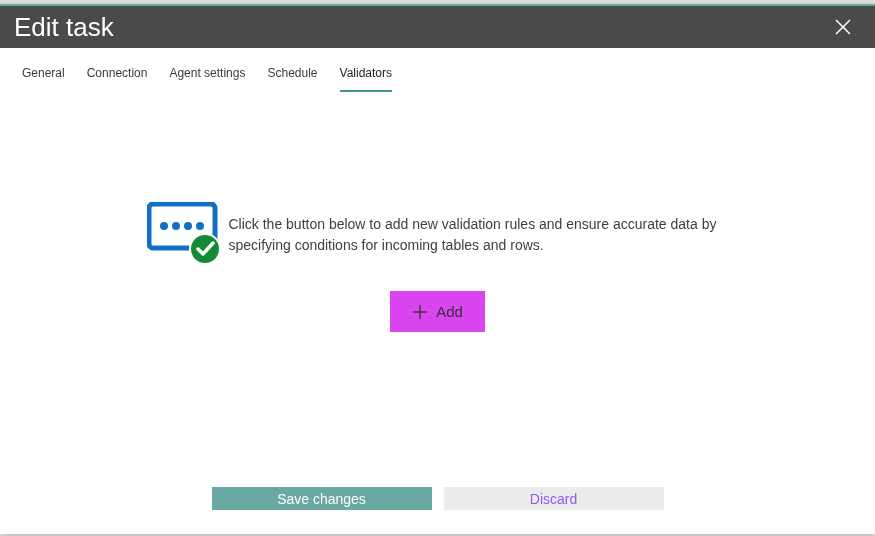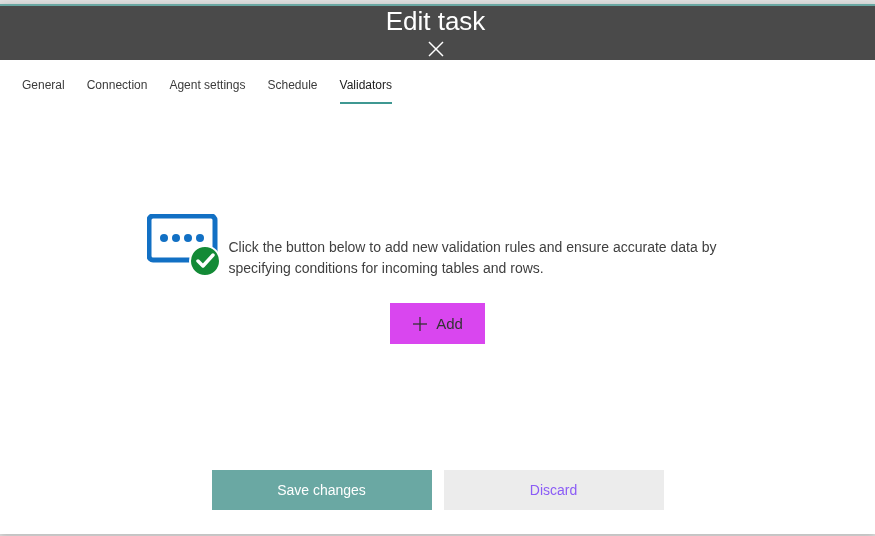--- a/index.html
+++ b/index.html
@@ -11,26 +11,25 @@
     margin-top: 4px;
     background: #ffffff;
     box-shadow: 0 2px 8px rgba(0,0,0,0.2);
     display: flex;
     flex-direction: column;
     border-top: 2px solid #69a7a2;
   }
   .header {
     background: #4a4a4a;
     color: #ffffff;
-    height: 54px;
+    height: 42px;
     display: flex;
     align-items: center;
     justify-content: space-between;
     padding: 0 18px 0 14px;
-    flex-direction: column;
   }
   .header-title {
     font-size: 26px;
     font-weight: 300;
   }
   .close-btn {
     width: 28px; height: 28px;
     display: flex; align-items: center; justify-content: center;
     cursor: pointer;
     color: #fff;
@@ -53,21 +52,21 @@
   }
   .content {
     flex: 1;
     display: flex;
     flex-direction: column;
     align-items: center;
     padding-top: 110px;
   }
   .hero {
     display: flex;
-    align-items: flex-end;
+    align-items: center;
     gap: 2px;
     max-width: 620px;
   }
   .hero-icon {
     width: 80px; height: 65px;
     position: relative;
     flex-shrink: 0;
   }
   .hero-text {
     color: #3f3f3f;
@@ -88,21 +87,21 @@
     cursor: pointer;
   }
   .footer {
     display: flex;
     justify-content: center;
     gap: 12px;
     padding: 18px 0 24px 0;
   }
   .btn {
     width: 220px;
-    height: 40px;
+    height: 23px;
     font-size: 14px;
     border: none;
     cursor: pointer;
   }
   .btn-primary {
     background: #6aa8a3;
     color: #ffffff;
   }
   .btn-secondary {
     background: #ececec;

